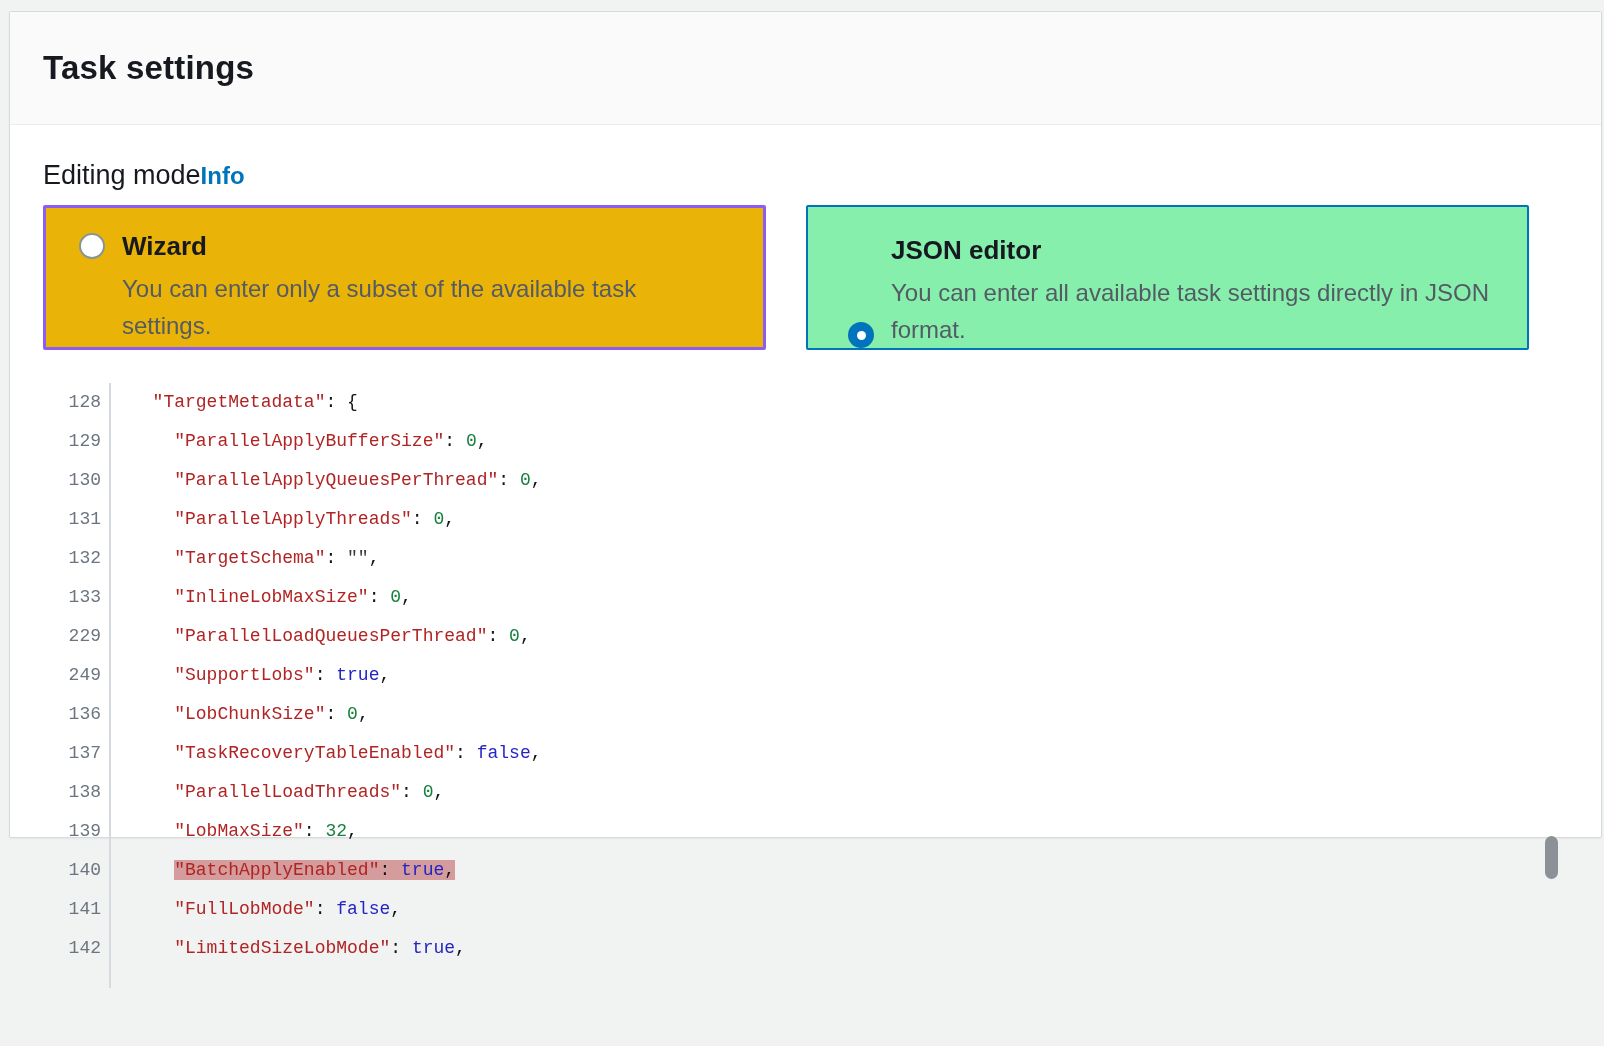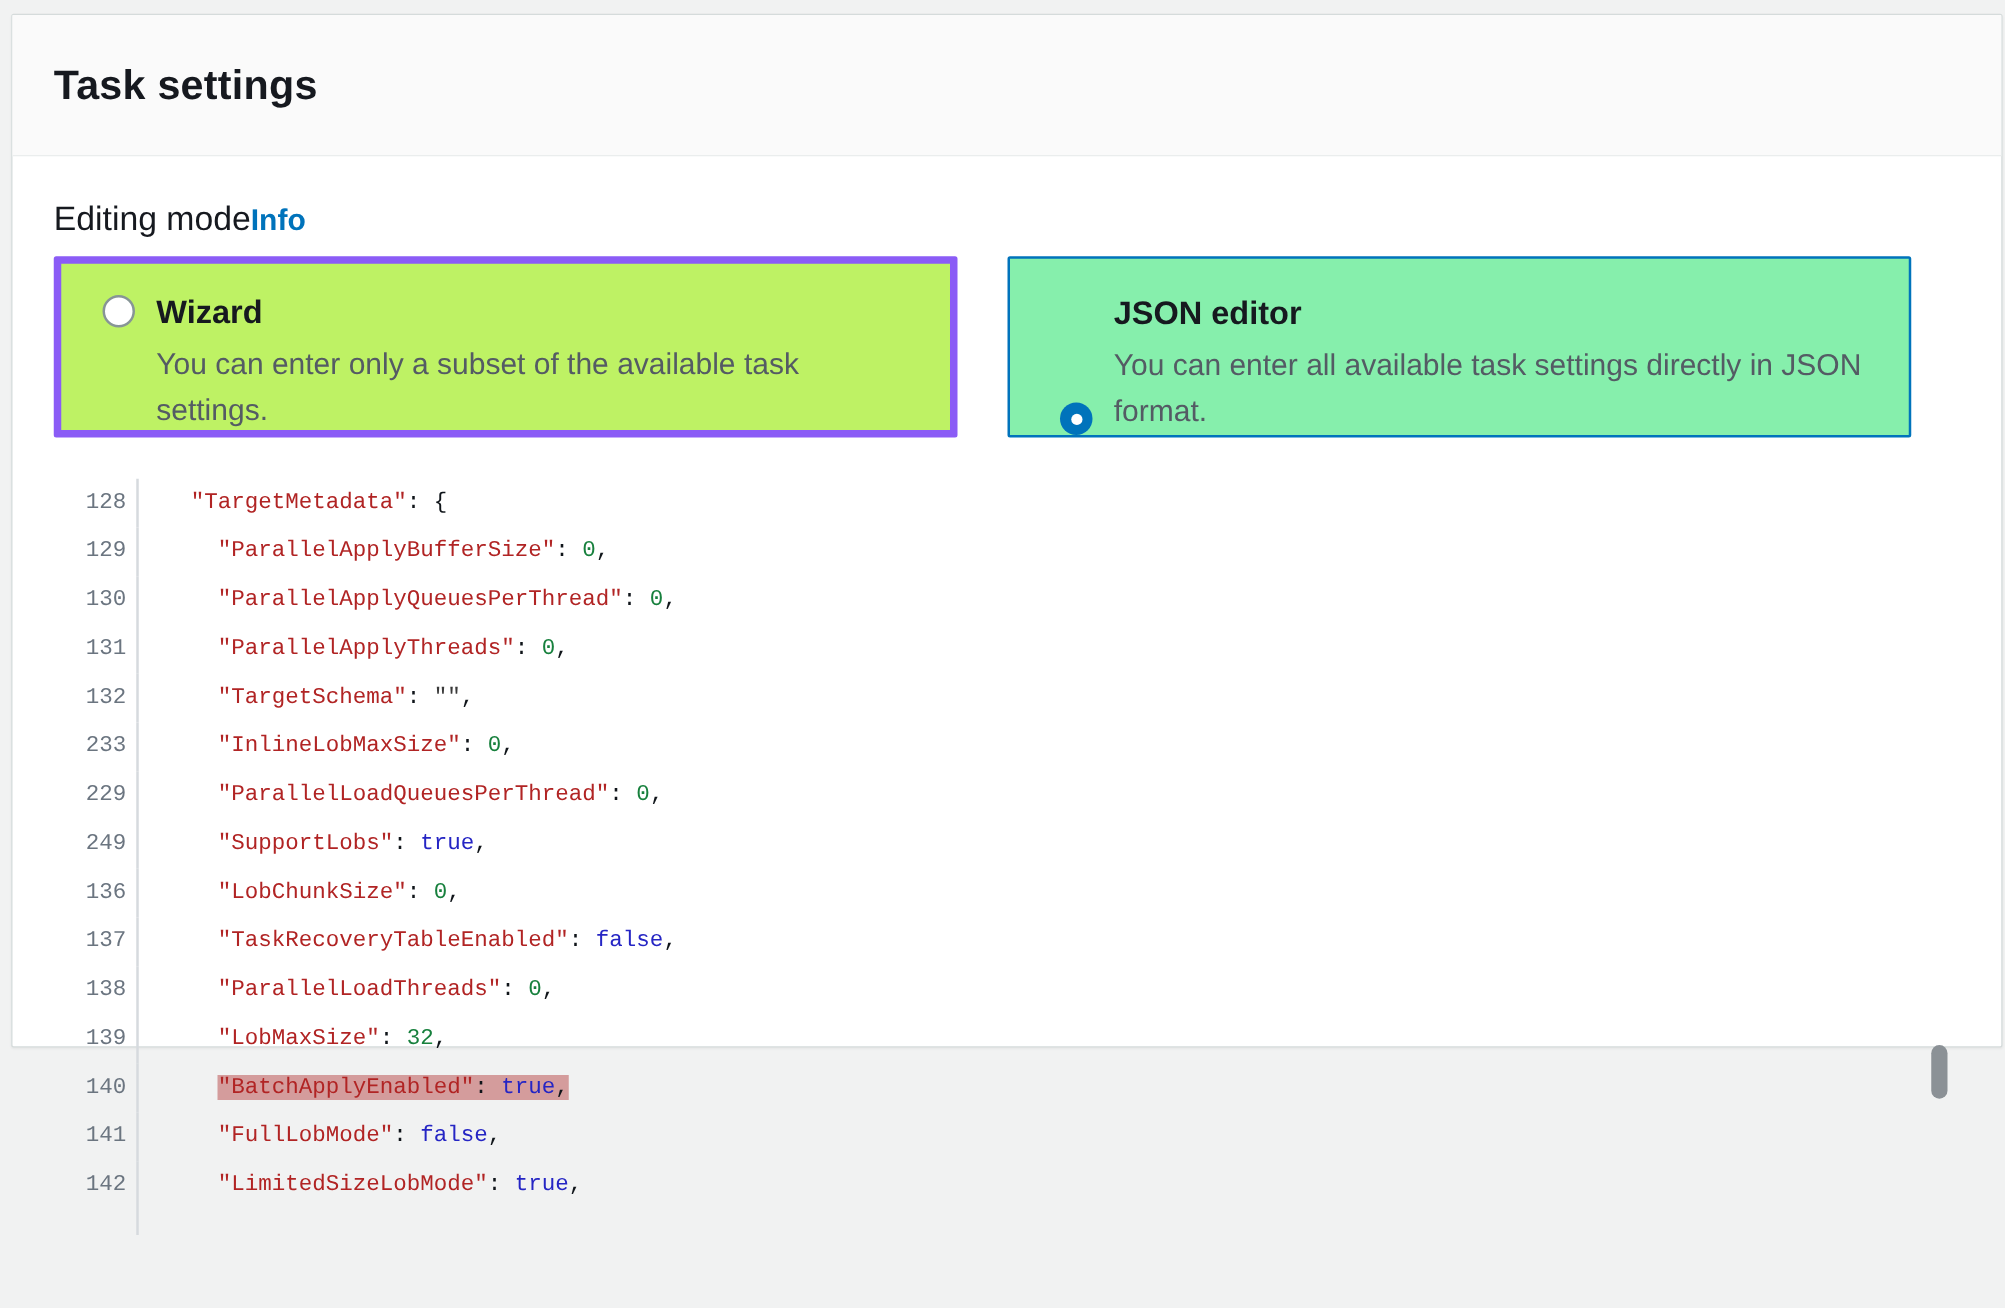--- a/index.html
+++ b/index.html
@@ -48,23 +48,23 @@
     font-weight: bold;
     color: #0073bb;
     text-decoration: none;
     cursor: pointer;
   }
 
   .tiles { display: flex; gap: 40px; margin-top: 14px; }
   .tile {
     box-sizing: border-box;
     width: 723px; height: 145px;
-    border: 6px solid #8b5cf6;
+    border: 3px solid #8b5cf6;
     border-radius: 2px;
-    background: #bef264;
+    background: #eab308;
     padding: 22px 44px 0 33px;
     display: flex;
     gap: 17px;
     cursor: pointer;
   }
   .tile.selected {
     border: 2px solid #0073bb;
     background: #86efac;
     padding: 21px 27px 0 40px;
     align-items: flex-end;
@@ -170,21 +170,21 @@
         </span>
       </div>
     </div>
 
     <div class="editor">
         <div class="code-line"><span class="gutter">128</span><span class="gutter-sep"></span><span class="code-text">  <span><span class="tok-key">"TargetMetadata"</span><span class="tok-punct">: {</span></span></span></div>
         <div class="code-line"><span class="gutter">129</span><span class="gutter-sep"></span><span class="code-text">    <span><span class="tok-key">"ParallelApplyBufferSize"</span><span class="tok-punct">: </span><span class="tok-num">0</span><span class="tok-punct">,</span></span></span></div>
         <div class="code-line"><span class="gutter">130</span><span class="gutter-sep"></span><span class="code-text">    <span><span class="tok-key">"ParallelApplyQueuesPerThread"</span><span class="tok-punct">: </span><span class="tok-num">0</span><span class="tok-punct">,</span></span></span></div>
         <div class="code-line"><span class="gutter">131</span><span class="gutter-sep"></span><span class="code-text">    <span><span class="tok-key">"ParallelApplyThreads"</span><span class="tok-punct">: </span><span class="tok-num">0</span><span class="tok-punct">,</span></span></span></div>
         <div class="code-line"><span class="gutter">132</span><span class="gutter-sep"></span><span class="code-text">    <span><span class="tok-key">"TargetSchema"</span><span class="tok-punct">: </span><span class="tok-str">""</span><span class="tok-punct">,</span></span></span></div>
-        <div class="code-line"><span class="gutter">233</span><span class="gutter-sep"></span><span class="code-text">    <span><span class="tok-key">"InlineLobMaxSize"</span><span class="tok-punct">: </span><span class="tok-num">0</span><span class="tok-punct">,</span></span></span></div>
+        <div class="code-line"><span class="gutter">133</span><span class="gutter-sep"></span><span class="code-text">    <span><span class="tok-key">"InlineLobMaxSize"</span><span class="tok-punct">: </span><span class="tok-num">0</span><span class="tok-punct">,</span></span></span></div>
         <div class="code-line"><span class="gutter">229</span><span class="gutter-sep"></span><span class="code-text">    <span><span class="tok-key">"ParallelLoadQueuesPerThread"</span><span class="tok-punct">: </span><span class="tok-num">0</span><span class="tok-punct">,</span></span></span></div>
         <div class="code-line"><span class="gutter">249</span><span class="gutter-sep"></span><span class="code-text">    <span><span class="tok-key">"SupportLobs"</span><span class="tok-punct">: </span><span class="tok-bool">true</span><span class="tok-punct">,</span></span></span></div>
         <div class="code-line"><span class="gutter">136</span><span class="gutter-sep"></span><span class="code-text">    <span><span class="tok-key">"LobChunkSize"</span><span class="tok-punct">: </span><span class="tok-num">0</span><span class="tok-punct">,</span></span></span></div>
         <div class="code-line"><span class="gutter">137</span><span class="gutter-sep"></span><span class="code-text">    <span><span class="tok-key">"TaskRecoveryTableEnabled"</span><span class="tok-punct">: </span><span class="tok-bool">false</span><span class="tok-punct">,</span></span></span></div>
         <div class="code-line"><span class="gutter">138</span><span class="gutter-sep"></span><span class="code-text">    <span><span class="tok-key">"ParallelLoadThreads"</span><span class="tok-punct">: </span><span class="tok-num">0</span><span class="tok-punct">,</span></span></span></div>
         <div class="code-line"><span class="gutter">139</span><span class="gutter-sep"></span><span class="code-text">    <span><span class="tok-key">"LobMaxSize"</span><span class="tok-punct">: </span><span class="tok-num">32</span><span class="tok-punct">,</span></span></span></div>
         <div class="code-line"><span class="gutter">140</span><span class="gutter-sep"></span><span class="code-text">    <span class="hl"><span class="tok-key">"BatchApplyEnabled"</span><span class="tok-punct">: </span><span class="tok-bool">true</span><span class="tok-punct">,</span></span></span></div>
         <div class="code-line"><span class="gutter">141</span><span class="gutter-sep"></span><span class="code-text">    <span><span class="tok-key">"FullLobMode"</span><span class="tok-punct">: </span><span class="tok-bool">false</span><span class="tok-punct">,</span></span></span></div>
         <div class="code-line"><span class="gutter">142</span><span class="gutter-sep"></span><span class="code-text">    <span><span class="tok-key">"LimitedSizeLobMode"</span><span class="tok-punct">: </span><span class="tok-bool">true</span><span class="tok-punct">,</span></span></span></div>
         <div class="code-line stub"><span class="gutter"></span><span class="gutter-sep"></span></div>

